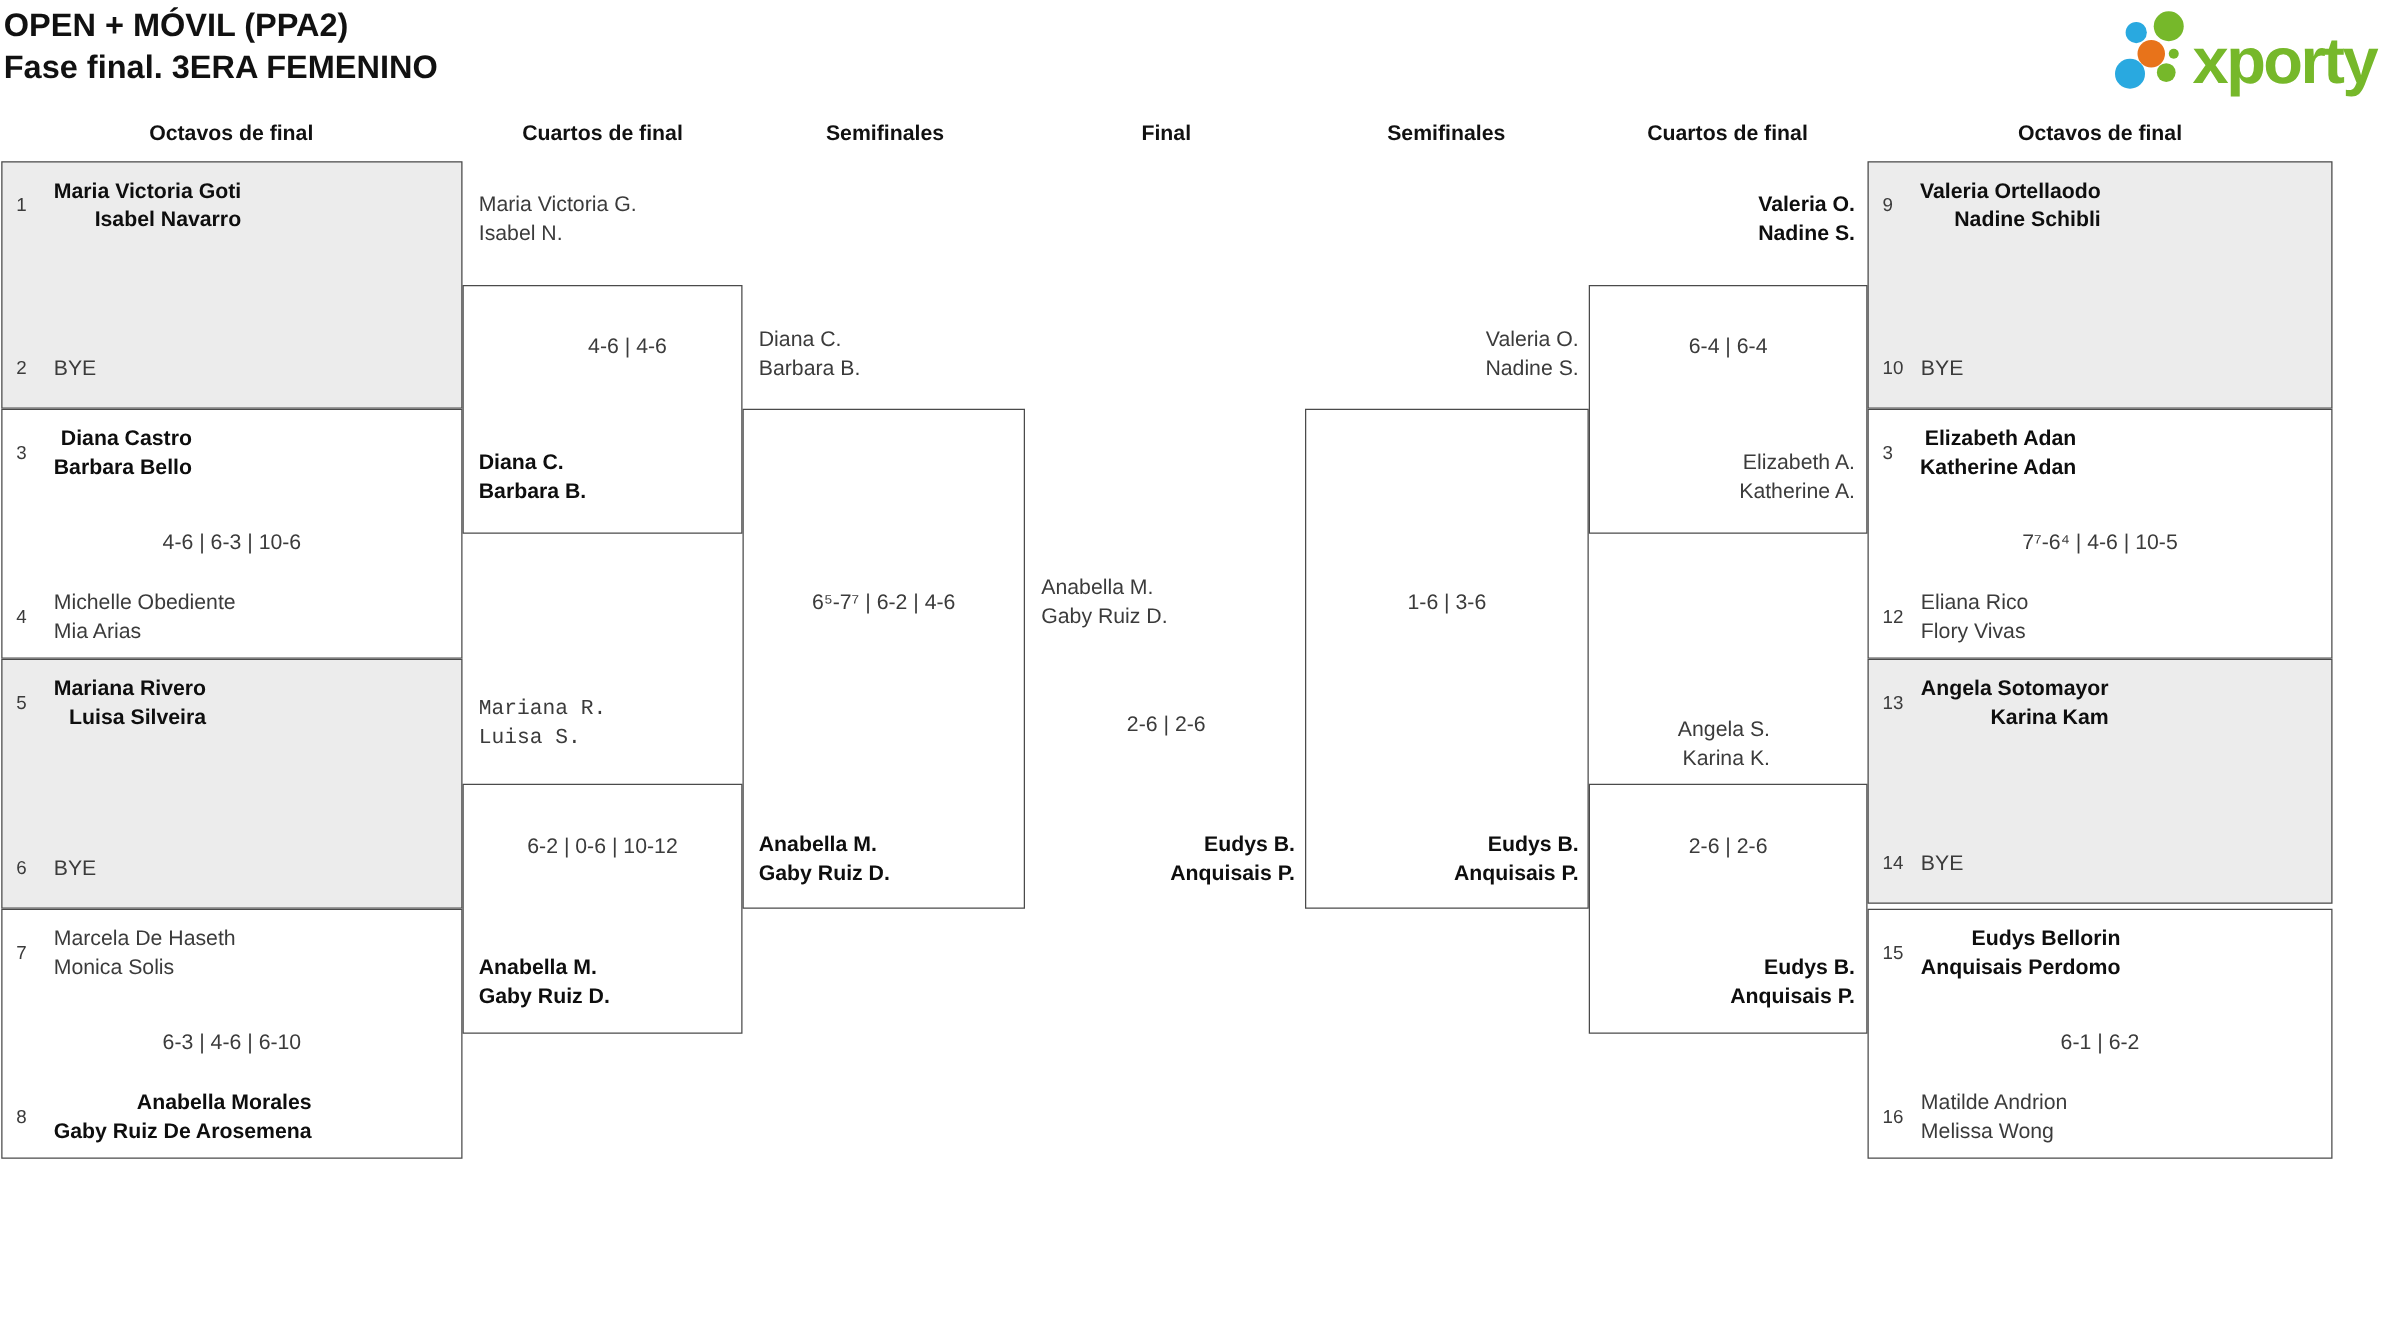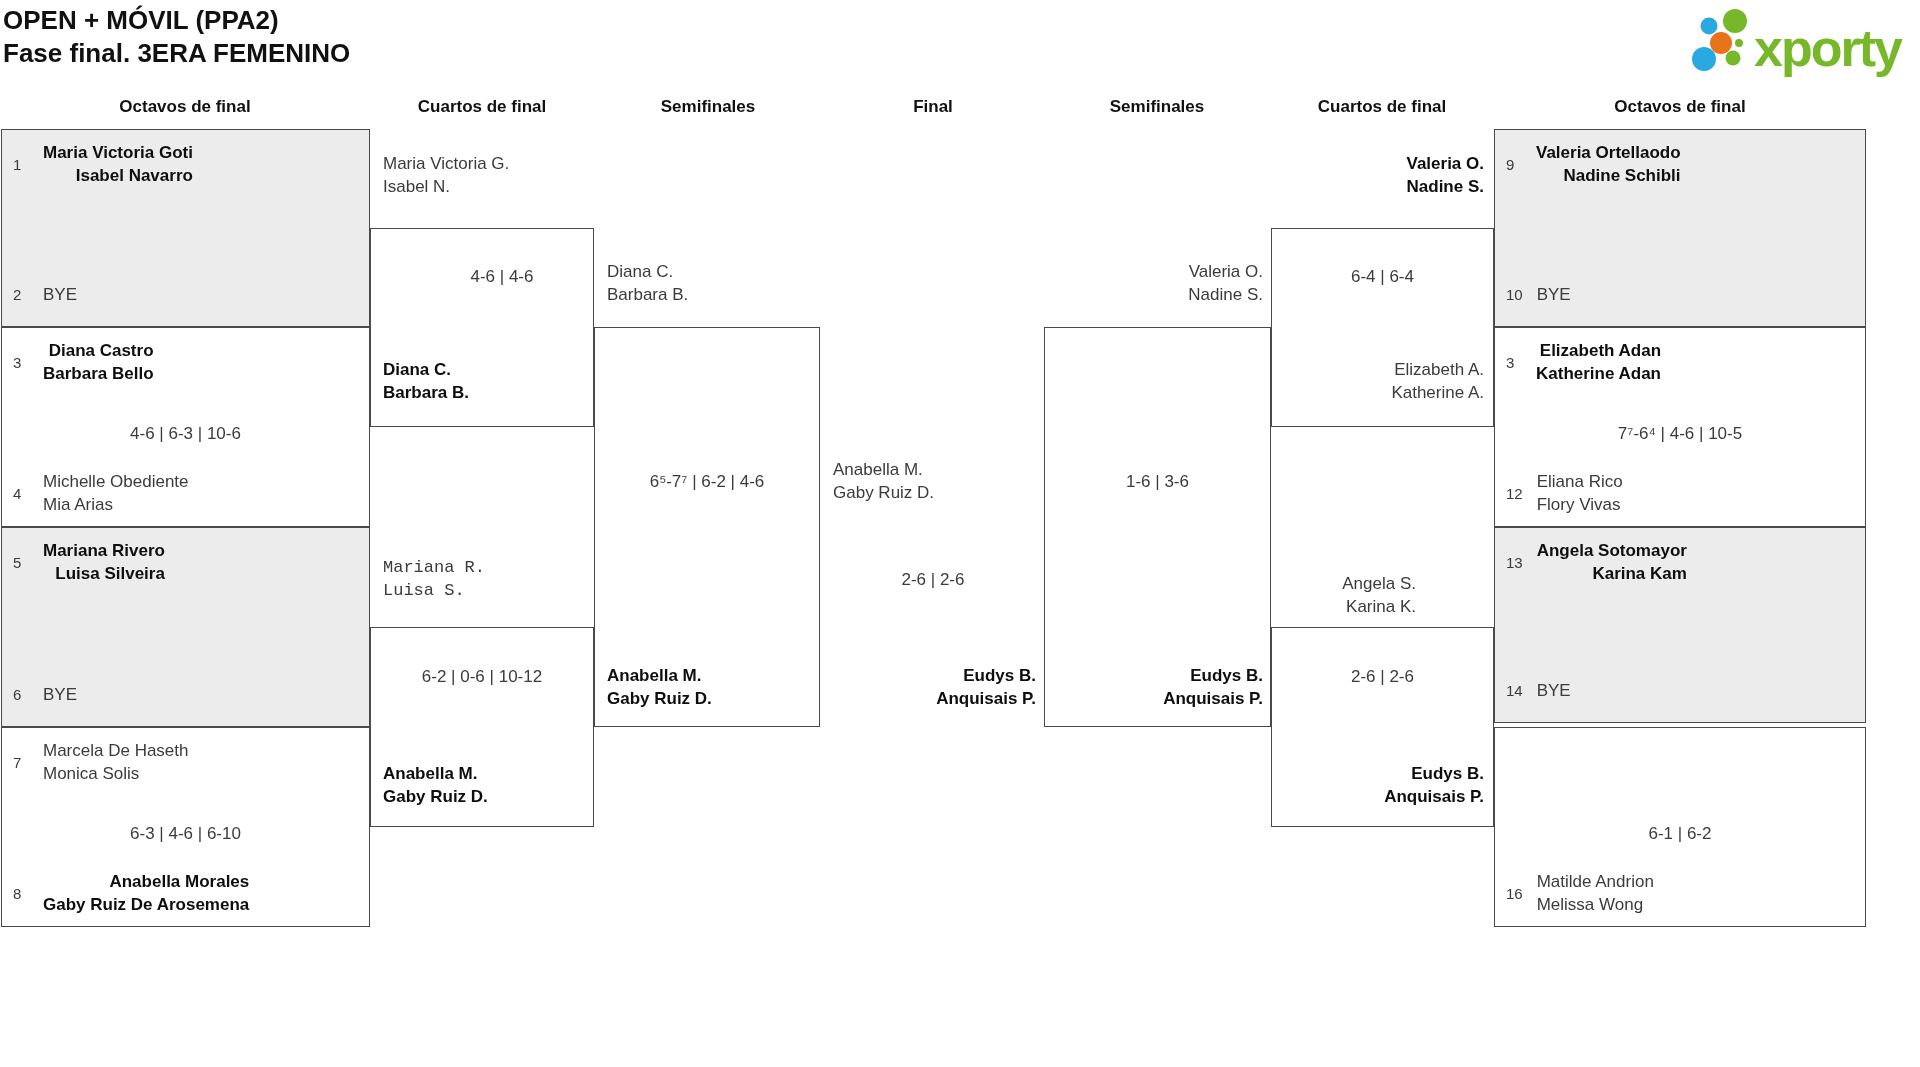--- a/index.html
+++ b/index.html
@@ -168,20 +168,27 @@
   </div>
   <div class="entry bye">
     <span class="seed">14</span>
     <div class="names">
       <div>BYE</div>
     </div>
   </div>
 </div>
 
 <div class="box" style="left:1494px;top:727px;width:372px;height:200px;">
+  <div class="entry top">
+    <span class="seed">15</span>
+    <div class="names bold">
+      <div>Eudys Bellorin</div>
+        <div>Anquisais Perdomo</div>
+    </div>
+  </div>
   <div class="score">6-1 | 6-2</div>
   <div class="entry bottom">
     <span class="seed">16</span>
     <div class="names">
       <div>Matilde Andrion</div>
         <div>Melissa Wong</div>
     </div>
   </div>
 </div>
 

